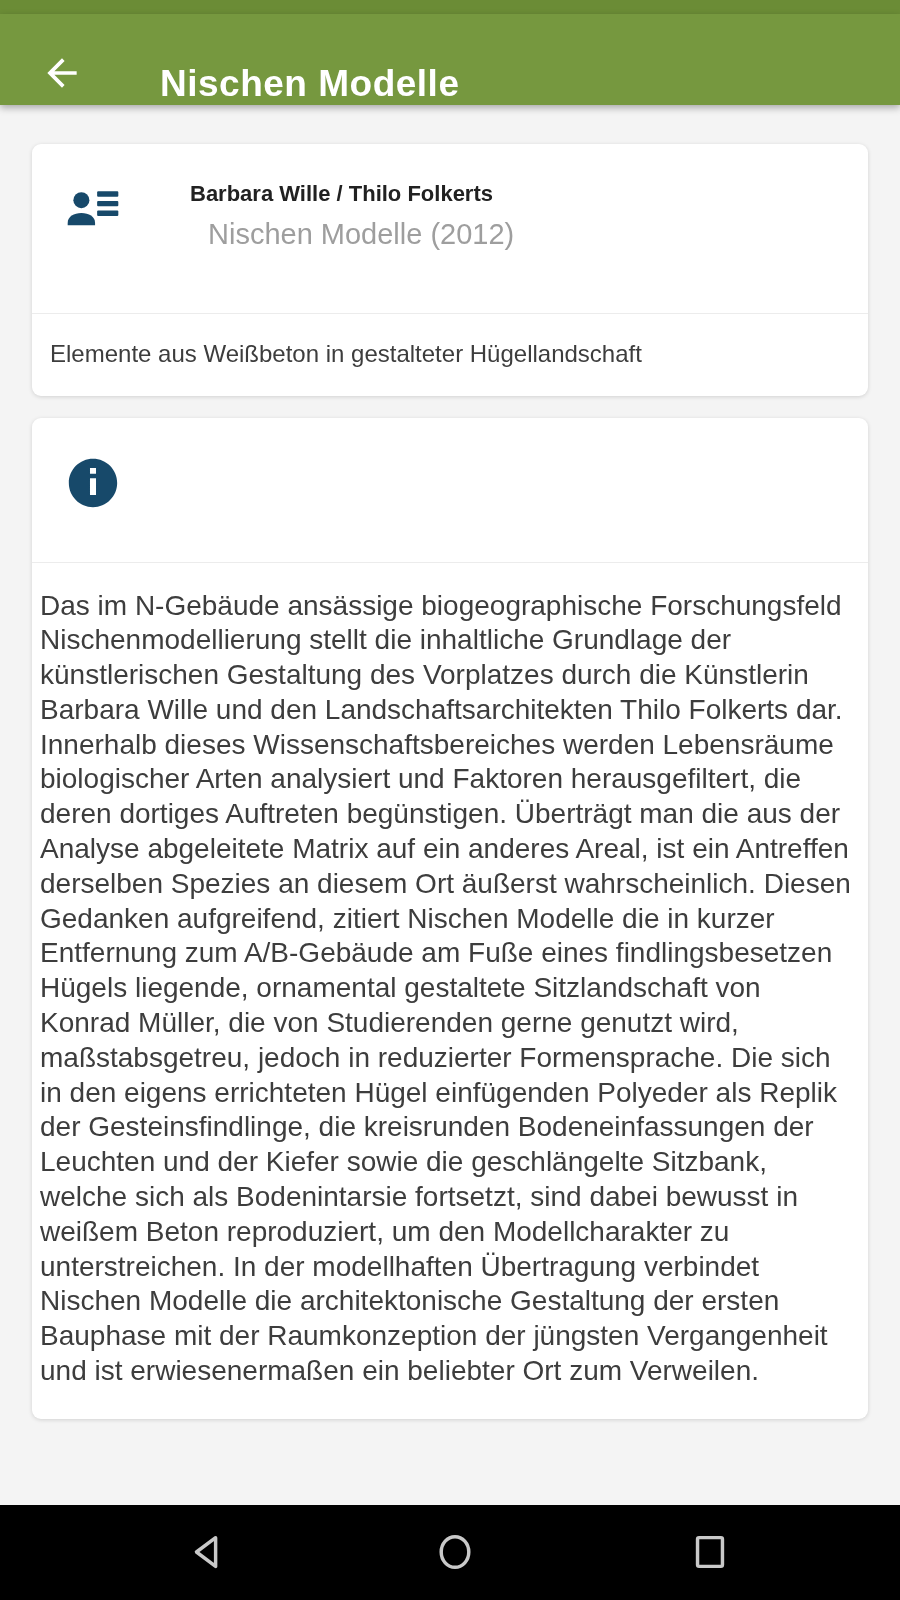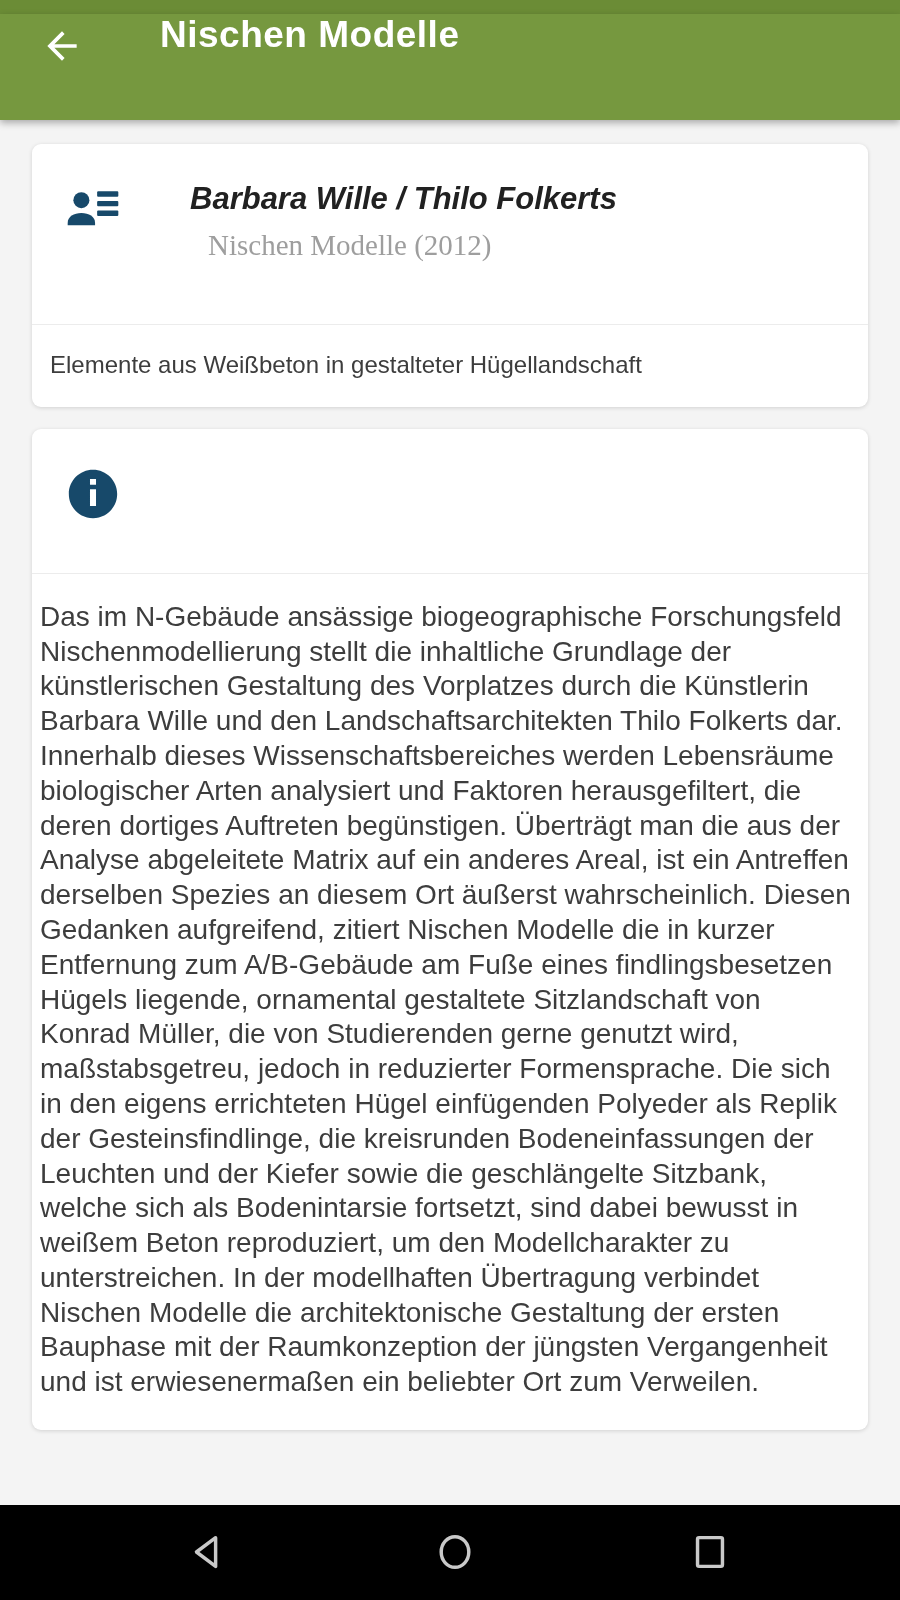--- a/index.html
+++ b/index.html
@@ -21,24 +21,24 @@
     font-family:"Liberation Sans", sans-serif;
     background:var(--bg);
     position:relative;
   }
   
   .statusbar{
     height:14px;
     background:var(--green-dark);
   }
   .appbar{
-    height:106px;
+    height:91px;
     background:var(--green);
     display:flex;
-    align-items:flex-start;
+    align-items:flex-end;
     padding:0 30px;
     box-shadow:0 3px 7px rgba(0,0,0,0.30);
     position:relative;
     z-index:5;
   }
   .back-btn{
     width:64px;height:64px;
     display:flex;align-items:center;justify-content:center;
     background:transparent;border:none;cursor:pointer;
     margin-right:66px;
@@ -69,32 +69,30 @@
     align-items:flex-start;
     padding:36px 26px 34px 30px;
   }
   .card-header .icon-slot{
     width:62px;
     flex:0 0 62px;
     margin-right:66px;
     display:flex;align-items:flex-start;justify-content:center;
   }
   .card-title{
-    font-size:31px;
+    font-size:22px;
     font-weight:bold;
     color:var(--text-primary);
     line-height:1.25;
-    font-style:italic;
   }
   .card-subtitle{
     font-size:29px;
     color:var(--text-secondary);
     margin-top:10px;
     margin-left:18px;
-    font-family:Liberation Serif, serif;
   }
   .divider{
     height:1px;
     background:var(--divider);
   }
   .card-tagline{
     padding:26px 18px 28px 18px;
     font-size:24px;
     color:var(--text-body);
   }

